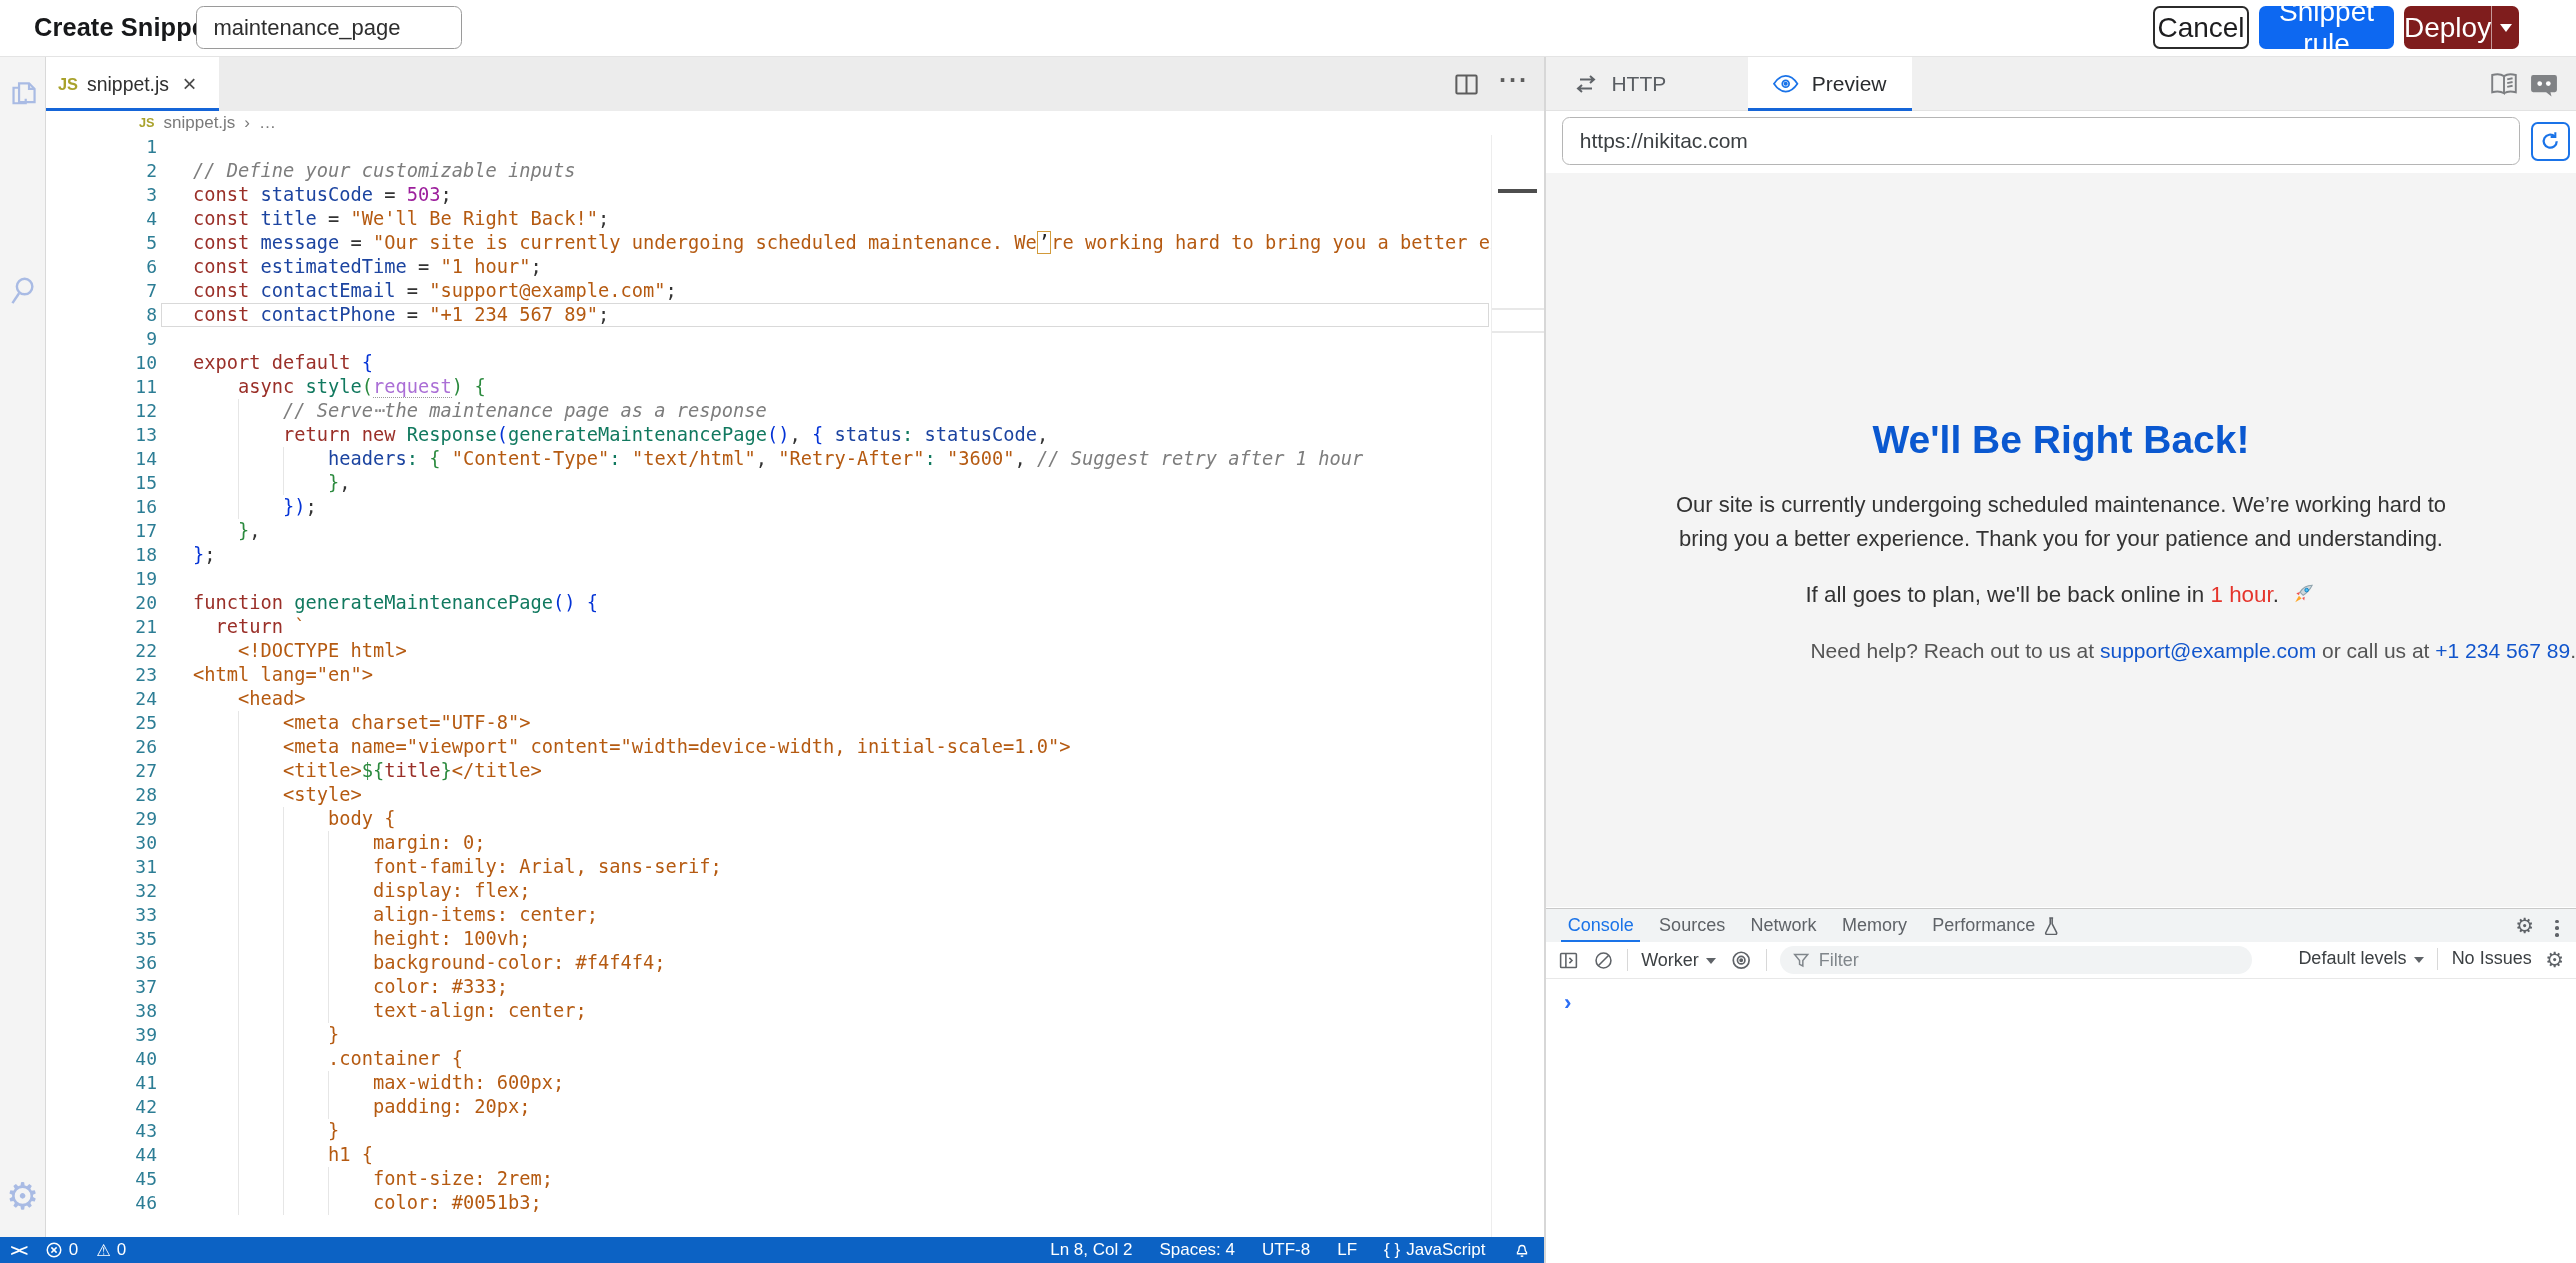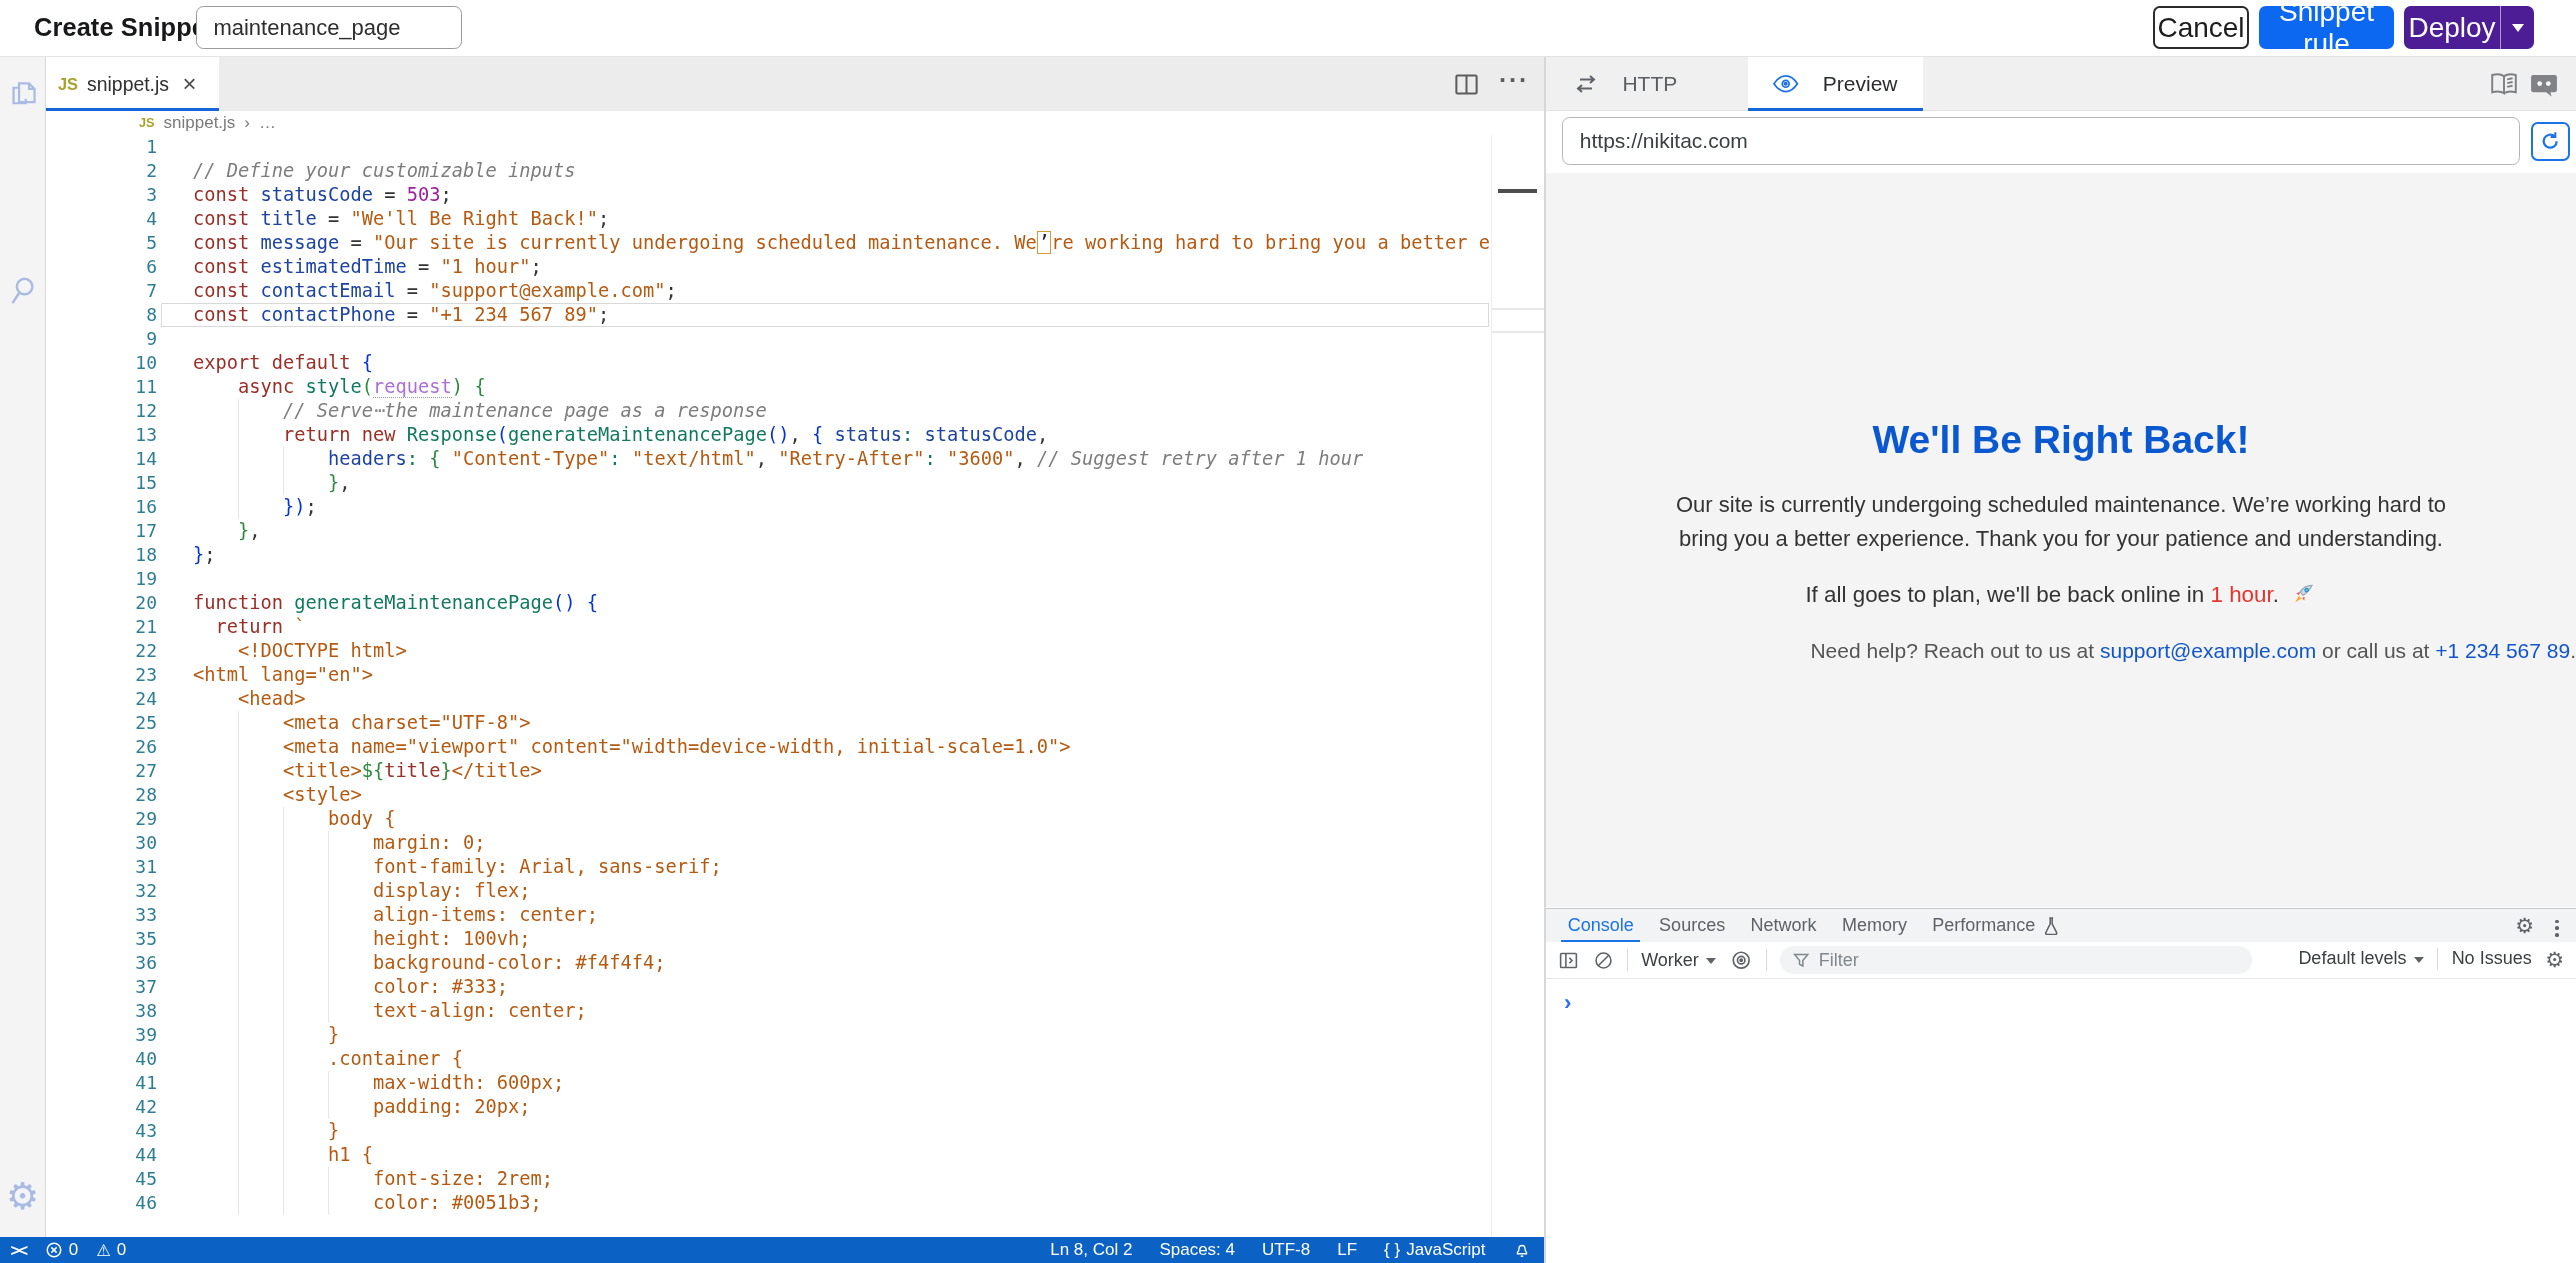--- a/index.html
+++ b/index.html
@@ -7,21 +7,21 @@
   body{position:relative;overflow:hidden;background:#fff;font-family:"Liberation Sans",sans-serif;color:#222}
   svg{display:block}
 
   
   #header{position:absolute;left:0;top:0;width:2576px;height:57px;background:#fff;border-bottom:1.5px solid #e4e4e4;z-index:8}
   .h-title{position:absolute;left:34px;top:12.7px;font-size:25.4px;font-weight:bold;color:#17181a;letter-spacing:0.1px}
   .h-input{position:absolute;left:196px;top:6px;width:266px;height:43px;border:1.5px solid #9a9a9a;border-radius:7.5px;font-size:22px;color:#2e2e2e;padding:0 16.4px;background:#fff;font-family:"Liberation Sans",sans-serif;outline:none}
   .btn{position:absolute;top:6px;height:43px;border-radius:6.7px;font-size:28px;display:flex;align-items:center;justify-content:center;cursor:pointer}
   #btn-cancel{left:2153px;width:96px;background:#fff;border:2.2px solid #2b2b2b;color:#1d1d1f}
   #btn-rule{left:2259px;width:135px;background:#0d68f1;color:#fff;border:none}
-  #btn-deploy{left:2404px;width:130px;background:#4c1d95;color:#fff;border:none;padding:0}
+  #btn-deploy{left:2404px;width:115px;background:#7f1d1d;color:#fff;border:none;padding:0}
   .deploy-label{flex:1;text-align:center}
   .deploy-caret{width:34px;height:100%;display:flex;align-items:center;justify-content:center;border-left:0.7px solid rgba(255,255,255,.55)}
   .caret-tri{width:0;height:0;border-left:6.7px solid transparent;border-right:6.7px solid transparent;border-top:8.2px solid #fff}
 
   
   #activitybar{position:absolute;left:0;top:57px;width:46px;height:1180px;background:#f4f4f4;border-right:0.7px solid #d9d9d9;z-index:4}
   .ab-icon{position:absolute;left:7.5px}
   .ab-gear{left:6px;top:1121px;font-size:37px;color:#a9bbe4;line-height:1}
 
   
@@ -66,21 +66,21 @@
   #statusbar{position:absolute;left:0;top:1237px;width:1544px;height:26px;background:#0c62c4;color:#fff;font-size:17px;display:flex;align-items:center;padding:0 13.5px 0 10.5px;z-index:9}
   .sb-item{display:flex;align-items:center;gap:6px;cursor:pointer}
   .sb-left{display:flex;align-items:center;gap:18px}
   .sb-right{margin-left:auto;display:flex;align-items:center;gap:27px}
   .sb-remote{font-weight:bold;font-size:16.4px;letter-spacing:-1.5px}
   .sb-warn{font-size:16.4px}
 
   
   #pane-divider{position:absolute;left:1544px;top:57px;width:1.5px;height:1207px;background:#d7d7d7;z-index:7}
   #rtabs{position:absolute;left:1546px;top:57px;width:1030px;height:54px;background:#f0f0f0;border-bottom:0.7px solid #e2e2e2}
-  .rtab{position:absolute;top:0;height:54px;display:flex;align-items:center;gap:24px;font-size:21px;color:#5a5e63;padding:0 25.4px;cursor:pointer}
+  .rtab{position:absolute;top:0;height:54px;display:flex;align-items:center;gap:13px;font-size:21px;color:#5a5e63;padding:0 25.4px;cursor:pointer}
   #rtab-http{left:3px}
   #rtab-preview{left:202px;background:#fff;color:#2a2c2f}
   #rtab-preview::after{content:'';position:absolute;left:0;right:0;bottom:0;height:3px;background:#1565d8}
   .rt-right-icon{position:absolute;top:15px;cursor:pointer}
   #urlrow{position:absolute;left:1546px;top:111px;width:1030px;height:63px;background:#fff}
   .url-input{position:absolute;left:16.4px;top:6px;width:958px;height:48px;border:1.5px solid #b5b5b5;border-radius:7.5px;font-size:21px;color:#3c4043;padding:0 16.4px;font-family:"Liberation Sans",sans-serif;outline:none;background:#fff}
   .refresh-btn{position:absolute;left:985px;top:10.5px;width:39px;height:39px;border:2.2px solid #1a73e8;border-radius:6.7px;background:#fff;display:flex;align-items:center;justify-content:center;cursor:pointer}
 
   
   #pframe{position:absolute;left:1546px;top:173px;width:1030px;height:734px;background:#f4f4f4;overflow:hidden}

